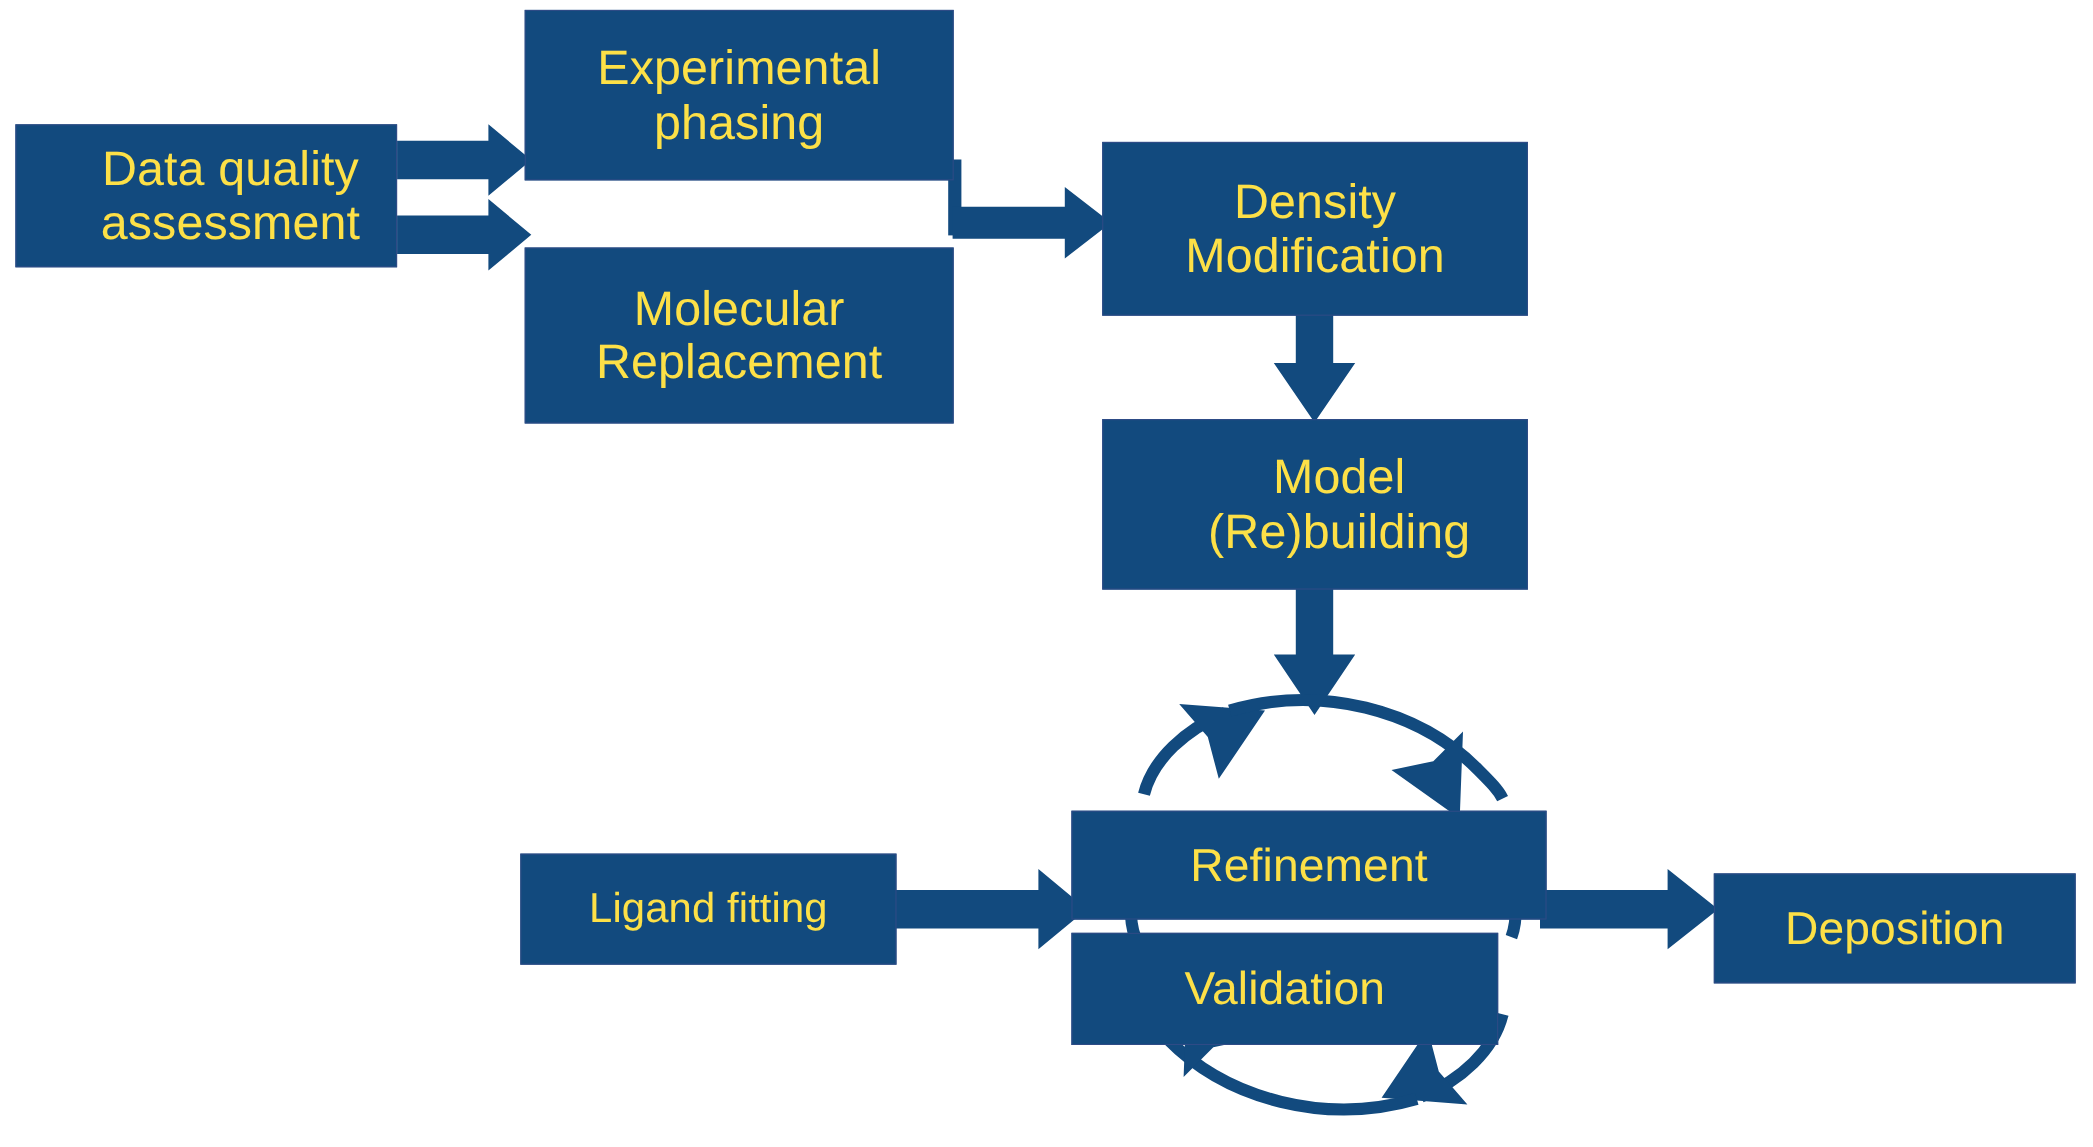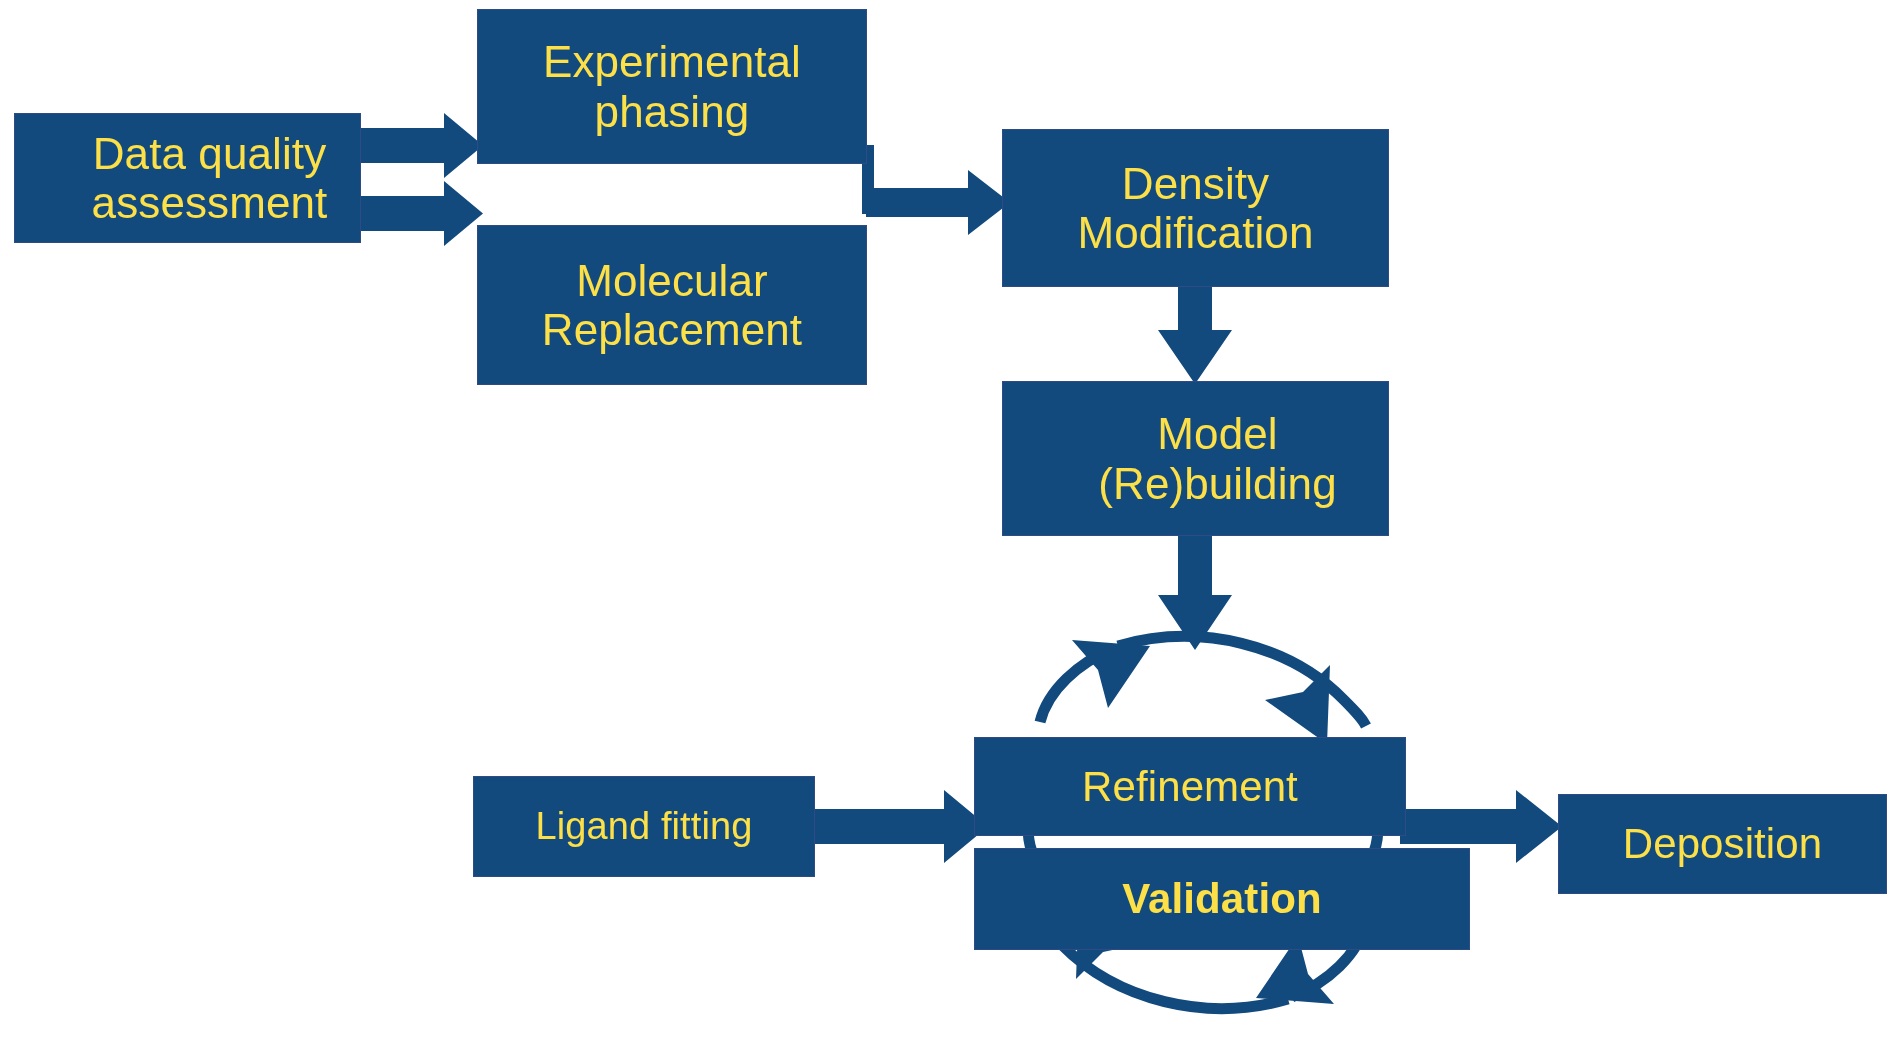--- a/index.html
+++ b/index.html
@@ -34,21 +34,21 @@
     white-space: pre-line;
     z-index: 5;
   }
   
   #n-data-quality      { left: 14px;   top: 113px; width: 347px; height: 130px; font-size: 44px; padding-left: 44px; }
   #n-exp-phasing       { left: 477px;  top: 9px;   width: 390px; height: 155px; font-size: 44px; }
   #n-mol-replacement   { left: 477px;  top: 225px; width: 390px; height: 160px; font-size: 44px; }
   #n-density-mod       { left: 1002px; top: 113px; width: 387px; height: 158px; font-size: 44px; margin-top: 16px; }
   #n-model-rebuild     { left: 1002px; top: 381px; width: 387px; height: 155px; font-size: 44px; padding-left: 44px; }
   #n-refinement        { left: 974px;  top: 737px; width: 432px; height: 99px;  font-size: 42px; z-index: 7; }
-  #n-validation        { left: 974px;  top: 848px; width: 496px; height: 102px; font-size: 42px; z-index: 7; font-weight: bold; }
+  #n-validation        { left: 974px;  top: 848px; width: 388px; height: 102px; font-size: 42px; z-index: 7; }
   #n-ligand-fitting    { left: 473px;  top: 776px; width: 342px; height: 101px; font-size: 38px; }
   #n-deposition        { left: 1558px; top: 774px; width: 329px; height: 100px; font-size: 42px; margin-top: 20px; }
 
   
   svg.arrows {
     position: absolute;
     left: 0;
     top: 0;
     width: 1903px;
     height: 1043px;

